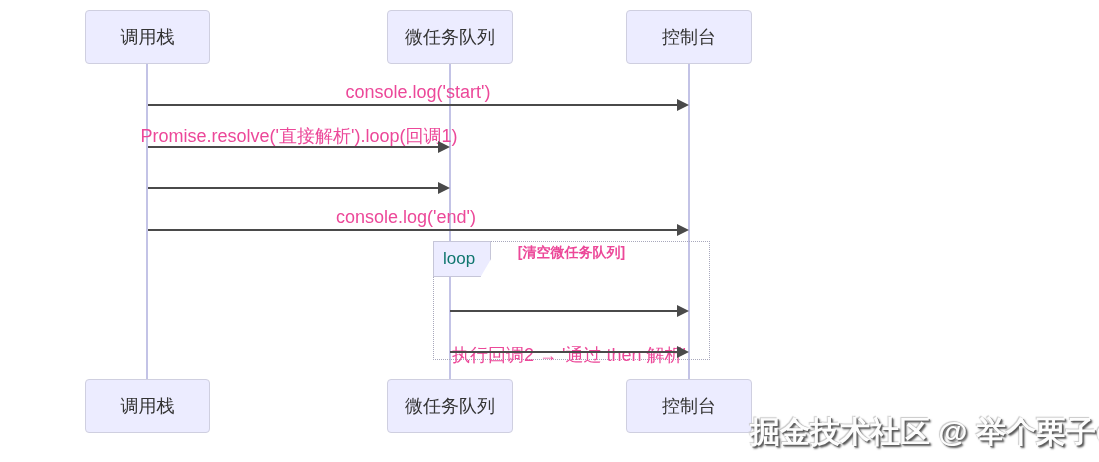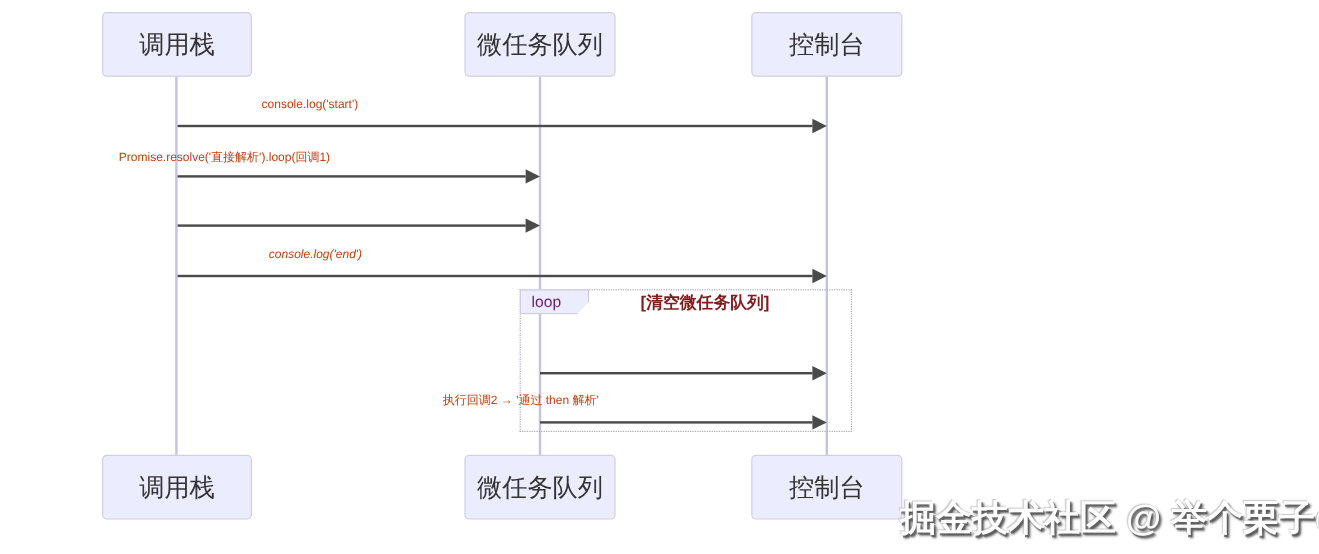--- a/index.html
+++ b/index.html
@@ -11,32 +11,33 @@
     font-family:"Liberation Sans","DejaVu Sans",sans-serif;
     color:#333333;
   }
   .actor{
     position:absolute;
     width:126px;height:54px;
     background:#ECECFF;
     border:1px solid #cfcfe0;
     border-radius:4px;
     display:flex;align-items:center;justify-content:center;
-    font-size:21px;color:#333333;
+    font-size:18px;color:#333333;
     box-sizing:border-box;
   }
   .lifeline{
     position:absolute;
     width:2px;top:64px;height:315px;
     background:#c3c3e6;
   }
   .msg-text{
     position:absolute;
     width:400px;
-    font-size:10px;color:#c2410c;
+    text-align:center;
+    font-size:18px;color:#ec4899;
     white-space:nowrap;
   }
   .msg-line{
     position:absolute;
     height:0;border-top:2px solid #4a4a4a;
   }
   .msg-arrowhead{
     position:absolute;
     width:0;height:0;
     border-top:6px solid transparent;
@@ -44,36 +45,35 @@
     border-left:12px solid #4a4a4a;
   }
   .loop-box{
     position:absolute;
     left:433px;top:241px;width:277px;height:119px;
     border:1px dotted #a8a8bc;
     box-sizing:border-box;
   }
   .loop-label{
     position:absolute;
-    left:433px;top:241px;width:58px;height:21px;
+    left:433px;top:241px;width:58px;height:36px;
     background:#ECECFF;
     border:1px solid #c6c6d8;
     box-sizing:border-box;
     clip-path:polygon(0 0,100% 0,100% 50%,82% 100%,0 100%);
-    font-size:13px;color:#701a75;
+    font-size:17px;color:#0f766e;
     display:flex;align-items:center;
     padding-left:9px;
   }
   .loop-condition{
     position:absolute;
     left:433px;top:244px;width:277px;
     text-align:center;
-    font-size:14px;font-weight:600;color:#7f1d1d;
+    font-size:14px;font-weight:600;color:#ec4899;
     white-space:nowrap;
-    padding-left:16px;
   }
   .watermark{
     position:absolute;
     left:750px;top:412px;
     font-size:30px;font-weight:700;
     white-space:nowrap;
     color:#fdfdfd;
     text-shadow:2px 2px 2px #5a5a5a, -1px -1px 1px #c9c9c9, 1px 1px 0 #8a8a8a;
   }
 </style>
@@ -100,34 +100,34 @@
   <div class="msg-line" style="left:148px;top:104px;width:529px;"></div>
   <div class="msg-arrowhead" style="left:677px;top:99px;"></div>
 
   <div class="msg-text" style="left:99px;top:124px;">Promise.resolve('直接解析').loop(回调1)</div>
   <div class="msg-line" style="left:148px;top:146px;width:290px;"></div>
   <div class="msg-arrowhead" style="left:438px;top:141px;"></div>
 
   <div class="msg-line" style="left:148px;top:187px;width:290px;"></div>
   <div class="msg-arrowhead" style="left:438px;top:182px;"></div>
 
-  <div class="msg-text" style="left:224px;top:207px;font-style:italic;">console.log('end')</div>
+  <div class="msg-text" style="left:206px;top:207px;">console.log('end')</div>
   <div class="msg-line" style="left:148px;top:229px;width:529px;"></div>
   <div class="msg-arrowhead" style="left:677px;top:224px;"></div>
 
   <div class="loop-box"></div>
   <div class="loop-label">
       <span>loop</span>
     </div>
   <div class="loop-condition">[清空微任务队列]</div>
 
   <div class="msg-line" style="left:450px;top:310px;width:227px;"></div>
   <div class="msg-arrowhead" style="left:677px;top:305px;"></div>
 
-  <div class="msg-text" style="left:369px;top:327px;">执行回调2 → '通过 then 解析'</div>
+  <div class="msg-text" style="left:369px;top:343px;">执行回调2 → '通过 then 解析'</div>
   <div class="msg-line" style="left:450px;top:351px;width:227px;"></div>
   <div class="msg-arrowhead" style="left:677px;top:346px;"></div>
 
   <div class="actor" style="left:85px;top:379px;width:125px;">
       <span>调用栈</span>
     </div>
   <div class="actor" style="left:387px;top:379px;">
       <span>微任务队列</span>
     </div>
   <div class="actor" style="left:626px;top:379px;">

